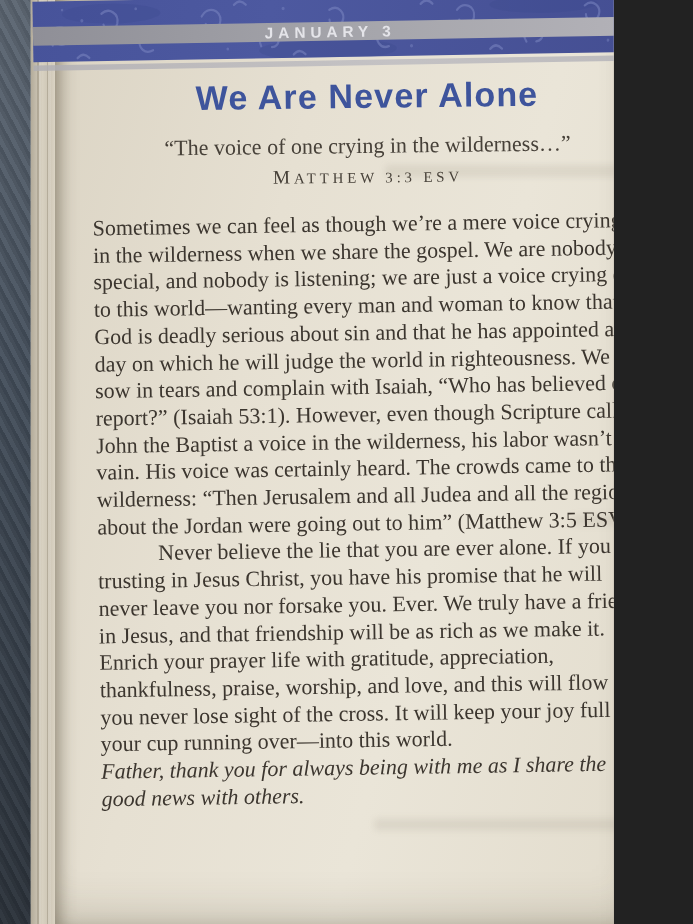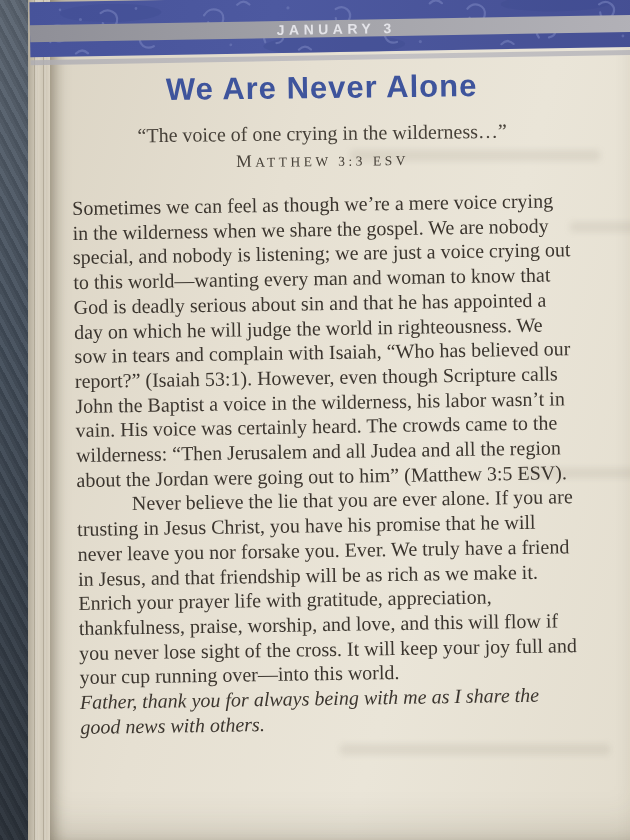--- a/index.html
+++ b/index.html
@@ -1,17 +1,17 @@
 <!DOCTYPE html>
 <html><head>
 <meta charset="utf-8">
 <style>
   html,body{margin:0;padding:0;background:#222;}
   .stage{
-    position:relative;width:630px;height:840px;overflow:hidden;
+    position:relative;width:558px;height:840px;overflow:hidden;
     font-family:"Liberation Serif", serif;
     background:#e8e2d4;
   }
   
   .spine{
     position:absolute;left:0;top:0;width:28px;height:100%;
     background:
       linear-gradient(to bottom, rgba(255,255,255,0.10), rgba(0,0,0,0.05) 40%, rgba(0,0,0,0.38)),
       repeating-linear-gradient(62deg,#3f4955 0 3px,#505b68 3px 7px,#46505c 7px 10px);
   }
@@ -50,21 +50,21 @@
     font-family:"Liberation Sans",sans-serif;font-weight:700;
     font-size:14px;letter-spacing:4.5px;color:#e4e4e9;
     text-indent:4.5px; 
   }
   .banner-underline{
     margin-top:3px;height:5px;
     background:linear-gradient(90deg,#aeadb3,#bbbac0 60%,#b2b1b7);
     opacity:.8;
   }
   
-  .content{position:absolute;left:72px;top:0;width:500px;color:#3c362f;}
+  .content{position:absolute;left:84px;top:0;width:500px;color:#3c362f;}
   .masthead{transform:rotate(-0.7deg);transform-origin:50% 50%;}
   .page-title{
     margin:70px 0 0 0;text-align:center;
     font-family:"Liberation Sans",sans-serif;font-weight:700;
     font-size:31px;letter-spacing:1px;color:#3e549c;
   }
   .quote{
     margin:16px 0 0 0;text-align:center;
     font-size:20px;color:#474139;
   }

